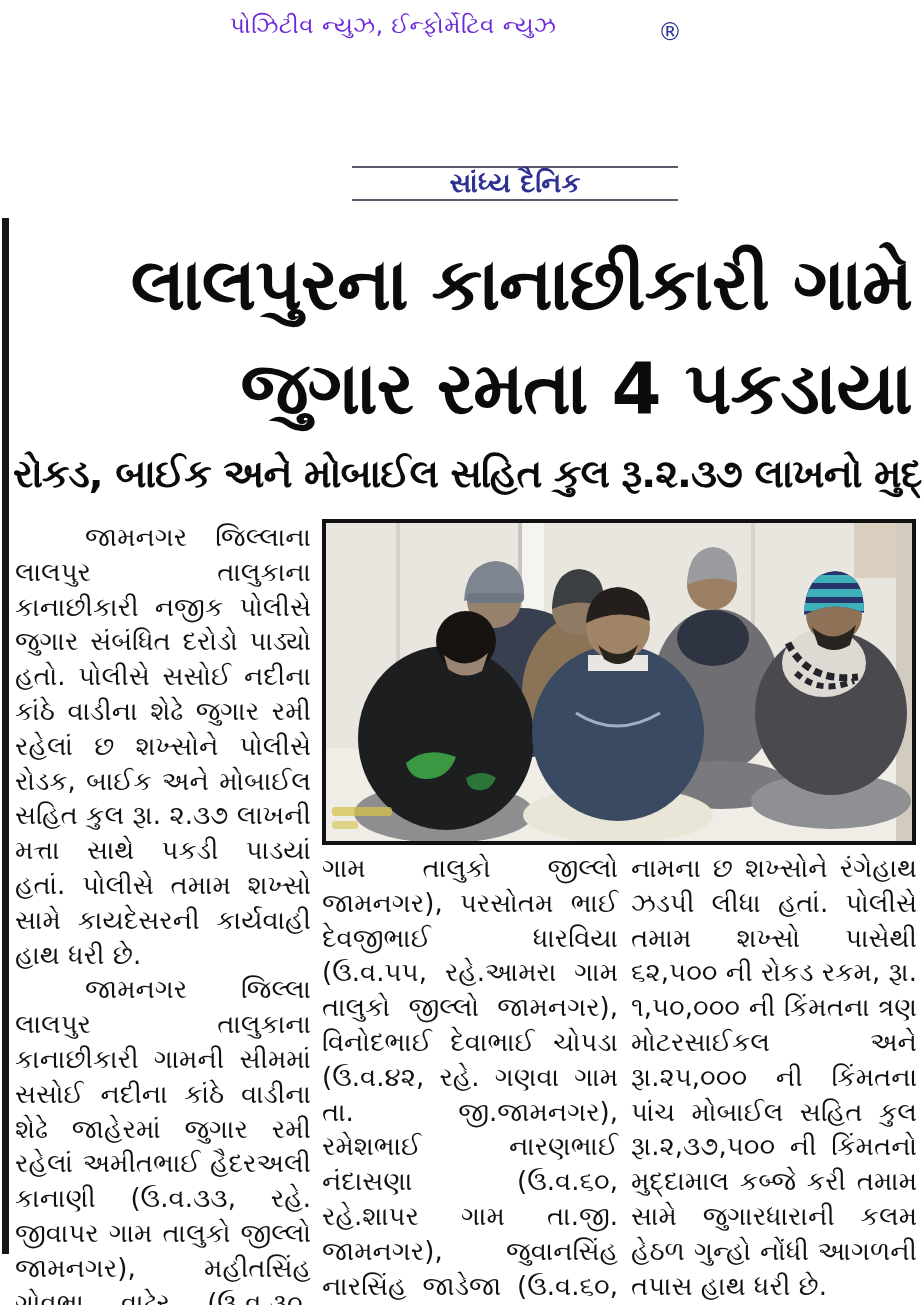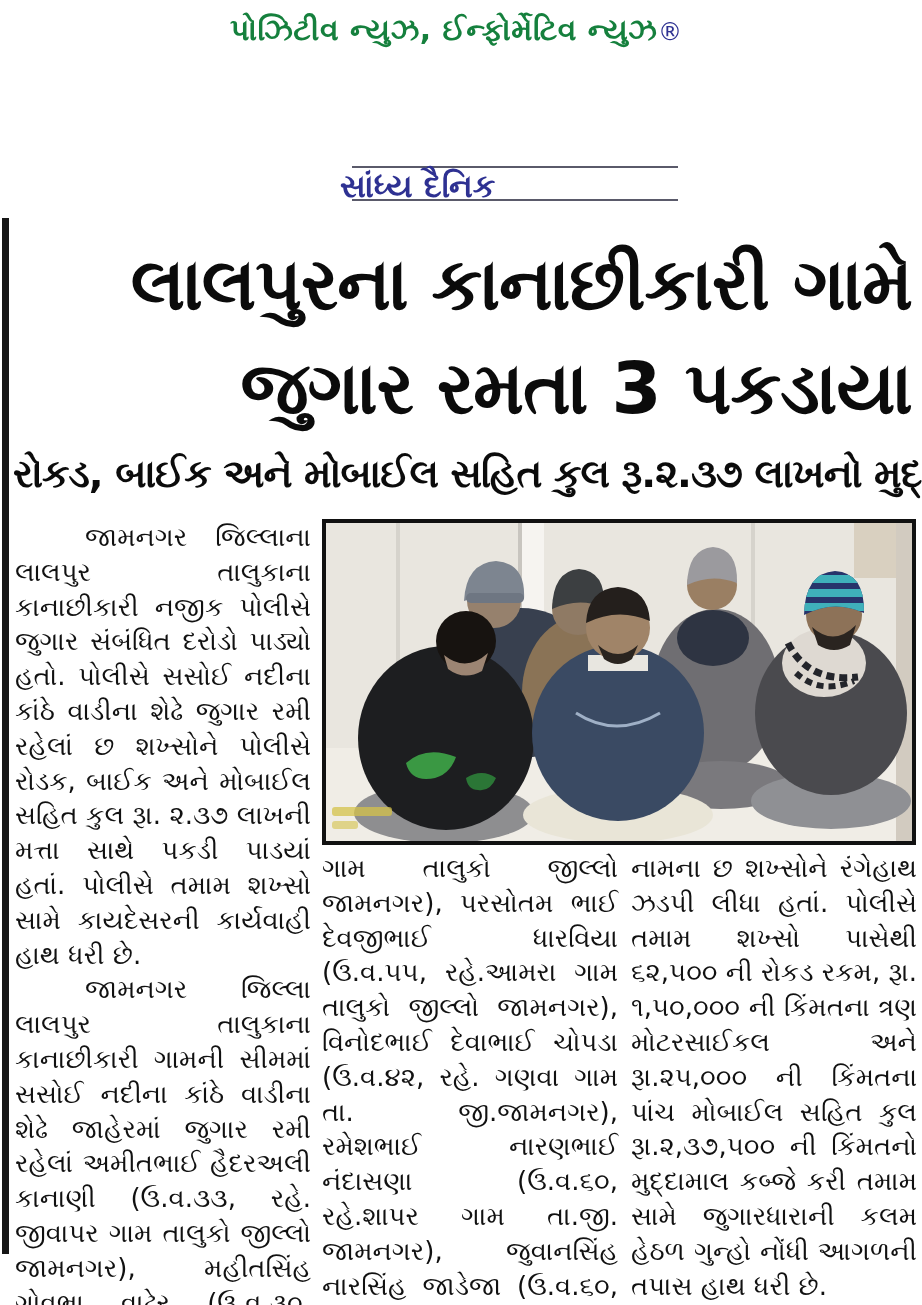--- a/index.html
+++ b/index.html
@@ -14,23 +14,23 @@
     height: 1305px;
     background: #ffffff;
     overflow: hidden;
   }
 
   
   .tagline {
     position: absolute;
     left: 230px;
     top: 12px;
-    font-size: 30px;
-    font-weight: bold;
-    color: #15803d;
+    font-size: 23px;
+    font-weight: normal;
+    color: #6d28d9;
     letter-spacing: 0.5px;
     white-space: nowrap;
   }
   .logo {
     position: absolute;
     left: 236px;
     top: 30px;
     width: 442px;
     font-size: 108px;
     line-height: 128px;
@@ -51,25 +51,25 @@
     position: absolute;
     left: 352px;
     width: 326px;
     height: 2px;
     background: #5a5a6a;
   }
   .sub-rule-1 { top: 166px; }
   .sub-rule-2 { top: 199px; }
   .masthead-subtitle {
     position: absolute;
-    left: 340px;
+    left: 352px;
     top: 167px;
     width: 326px;
-    text-align: left;
-    font-size: 32px;
+    text-align: center;
+    font-size: 27px;
     font-weight: bold;
     color: #2e3192;
     white-space: nowrap;
   }
 
   
   .left-bar {
     position: absolute;
     left: 2px;
     top: 218px;
@@ -160,21 +160,21 @@
   <div class="tagline">પોઝિટીવ ન્યુઝ, ઈન્ફોર્મેટિવ ન્યુઝ</div>
   <div class="reg-mark">®</div>
   <div class="sub-rule-1"></div>
   <div class="masthead-subtitle">સાંધ્ય દૈનિક</div>
   <div class="sub-rule-2"></div>
 
   <div class="left-bar"></div>
 
   <h1 class="headline">
     <span>લાલપુરના કાનાછીકારી ગામે</span><br>
-    <span>જુગાર રમતા 3 પકડાયા</span>
+    <span>જુગાર રમતા 4 પકડાયા</span>
   </h1>
 
   <h2 class="subheadline">રોકડ, બાઈક અને મોબાઈલ સહિત કુલ રૂ.૨.૩૭ લાખનો મુદ્દામાલ કબ્જે</h2>
 
   <div class="body-col col1">
     <p class="indent">જામનગર જિલ્લાના લાલપુર તાલુકાના કાનાછીકારી નજીક પોલીસે જુગાર સંબંધિત દરોડો પાડ્યો હતો. પોલીસે સસોઈ નદીના કાંઠે વાડીના શેઢે જુગાર રમી રહેલાં છ શખ્સોને પોલીસે રોડક, બાઈક અને મોબાઈલ સહિત કુલ રૂા. ૨.૩૭ લાખની મત્તા સાથે પકડી પાડયાં હતાં. પોલીસે તમામ શખ્સો સામે કાયદેસરની કાર્યવાહી હાથ ધરી છે.</p>
     <p class="indent">જામનગર જિલ્લા લાલપુર તાલુકાના કાનાછીકારી ગામની સીમમાં સસોઈ નદીના કાંઠે વાડીના શેઢે જાહેરમાં જુગાર રમી રહેલાં અમીતભાઈ હૈદરઅલી કાનાણી (ઉ.વ.૩૩, રહે. જીવાપર ગામ તાલુકો જીલ્લો જામનગર), મહીતસિંહ ગોવુભા વાઢેર (ઉ.વ.૩૦, રહે.બાલંભડી</p>
   </div>
 
   <figure class="photo">

